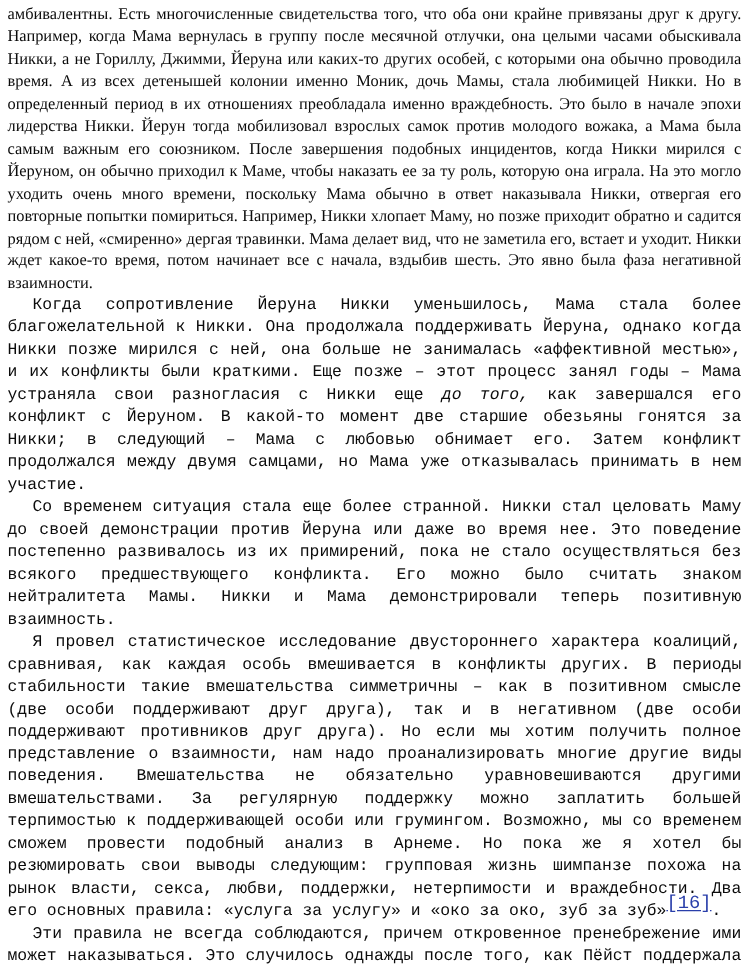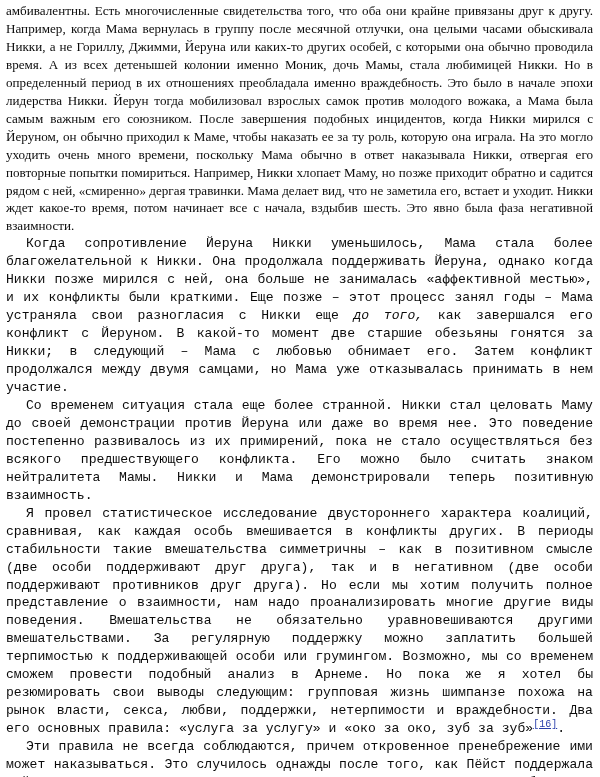--- a/index.html
+++ b/index.html
@@ -42,21 +42,21 @@
   .body-text p.indent {
     text-indent: 20px;
     font-family: Liberation Mono, monospace;
   }
 
   .italic {
     font-style: italic;
   }
 
   .footnote-ref {
-    font-size: 10px;
+    font-size: 15px;
     vertical-align: super;
     line-height: 0;
     color: #2a3faa;
     text-decoration: underline;
     text-decoration-color: #2a3faa;
     cursor: pointer;
   }
 </style>
 </head>
 <body>

